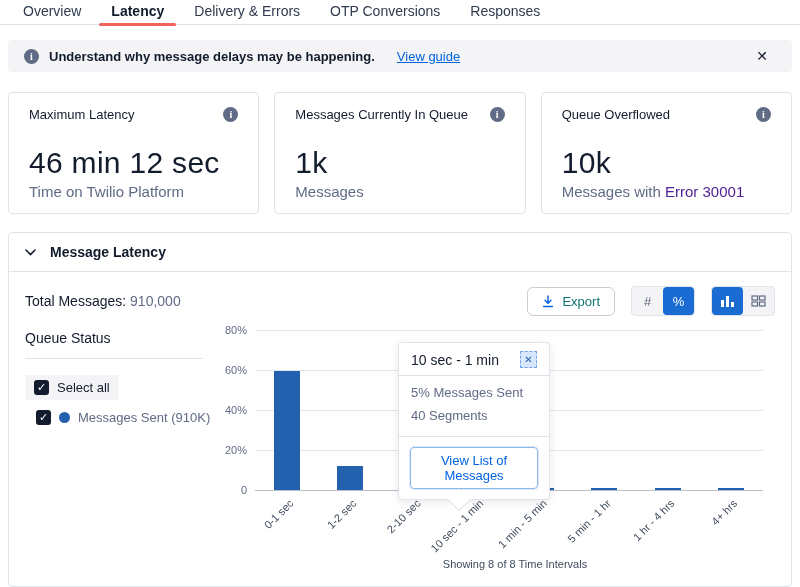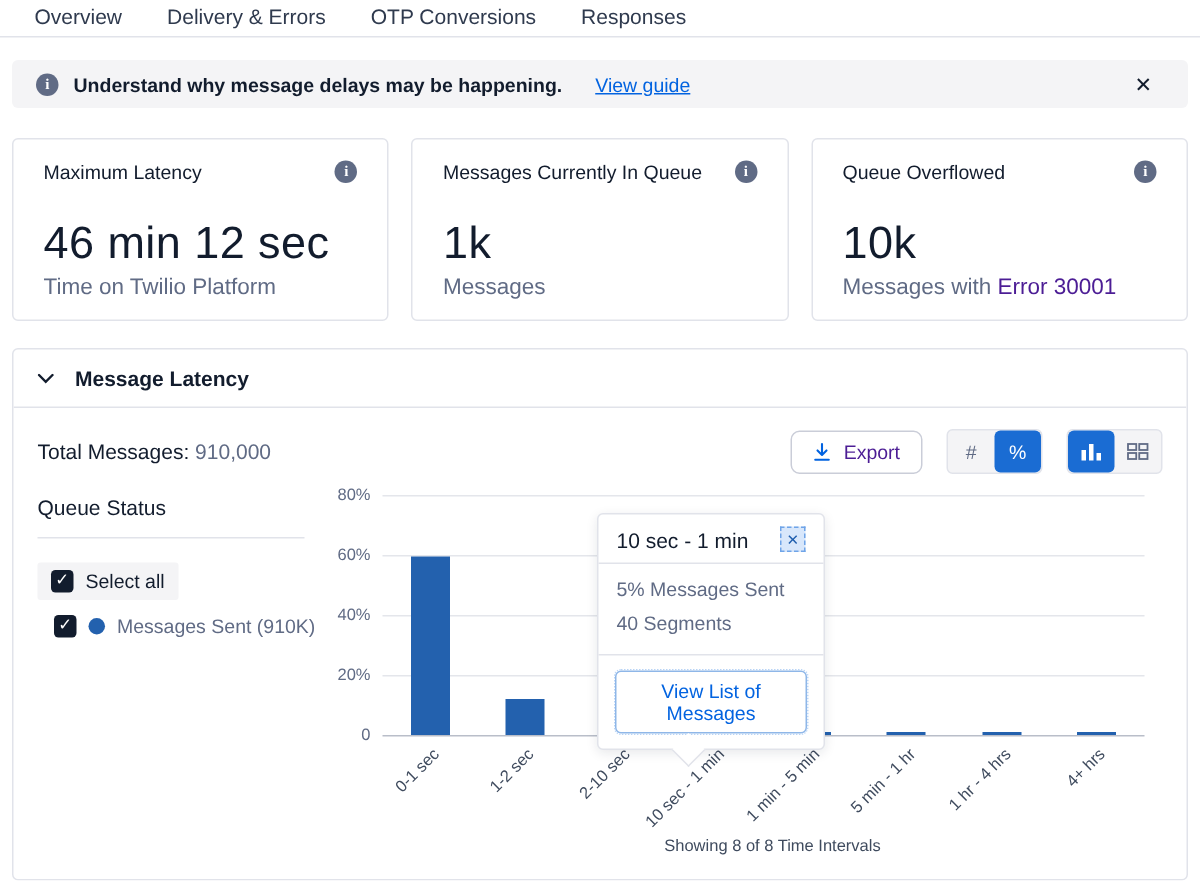--- a/index.html
+++ b/index.html
@@ -35,21 +35,21 @@
   .panel-header { display:flex; align-items:center; gap:14px; padding:11px 16px; border-bottom:1px solid #E1E3EA; }
   .panel-title { font-weight:bold; font-size:14px; }
   .chev { display:flex; align-items:center; cursor:pointer; }
   .panel-body { padding:14px 16px 0; }
 
   
   .controls { display:flex; align-items:center; height:30px; }
   .total { font-size:14px; }
   .total .total-value { color:#606B85; }
   .controls-right { margin-left:auto; display:flex; align-items:center; gap:16px; }
-  .export-btn { display:flex; align-items:center; gap:8px; border:1px solid #CACDD8; border-radius:6px; background:#fff; color:#4c1d95; font-size:13px; padding:6px 14px; cursor:pointer; font-family:inherit; }
+  .export-btn { display:flex; align-items:center; gap:8px; border:1px solid #CACDD8; border-radius:6px; background:#fff; color:#0f766e; font-size:13px; padding:6px 14px; cursor:pointer; font-family:inherit; }
   .seg-group { display:flex; background:#F4F4F6; border:1px solid #E1E3EA; border-radius:4px; }
   .seg { min-width:31px; height:28px; display:flex; align-items:center; justify-content:center; font-size:13px; color:#606B85; border-radius:4px; cursor:pointer; }
   .seg.active { background:#1A6CD3; color:#fff; }
 
   
   .chart-section { display:flex; margin-top:14px; }
   .filter-col { width:196px; min-width:196px; }
   .filter-title { font-size:14px; color:#121C2D; }
   .filter-divider { border-bottom:1px solid #E1E3EA; width:178px; margin-top:12px; margin-bottom:16px; }
   .select-all { display:inline-flex; align-items:center; gap:8px; background:#F4F4F6; border-radius:2px; padding:5px 9px; font-size:13px; cursor:pointer; }
@@ -80,20 +80,21 @@
   .tooltip-btn { width:100%; border:1px solid #8FB7E8; outline:1px dotted #B9D4F5; border-radius:4px; background:#fff; color:#0263E0; font-size:13px; padding:5px 6px; cursor:pointer; font-family:inherit; }
   .tooltip-arrow { position:absolute; left:52px; bottom:-9px; width:16px; height:16px; background:#fff; border-right:1px solid #E1E3EA; border-bottom:1px solid #E1E3EA; transform:rotate(45deg); z-index:4; }
 
   .chart-footer { text-align:center; font-size:11px; color:#3f4b5e; margin-top:6px; margin-left:34px; }
 </style>
 </head>
 <body>
 
 <div class="tabbar">
   <div class="tab">Overview</div>
+  <div class="tab active">Latency</div>
   <div class="tab">Delivery &amp; Errors</div>
   <div class="tab">OTP Conversions</div>
   <div class="tab">Responses</div>
 </div>
 
 <div class="banner">
   <span class="info-circle">i</span>
   <span class="banner-text">Understand why message delays may be happening.</span>
   <span class="banner-link">View guide</span>
   <span class="banner-close">✕</span>

